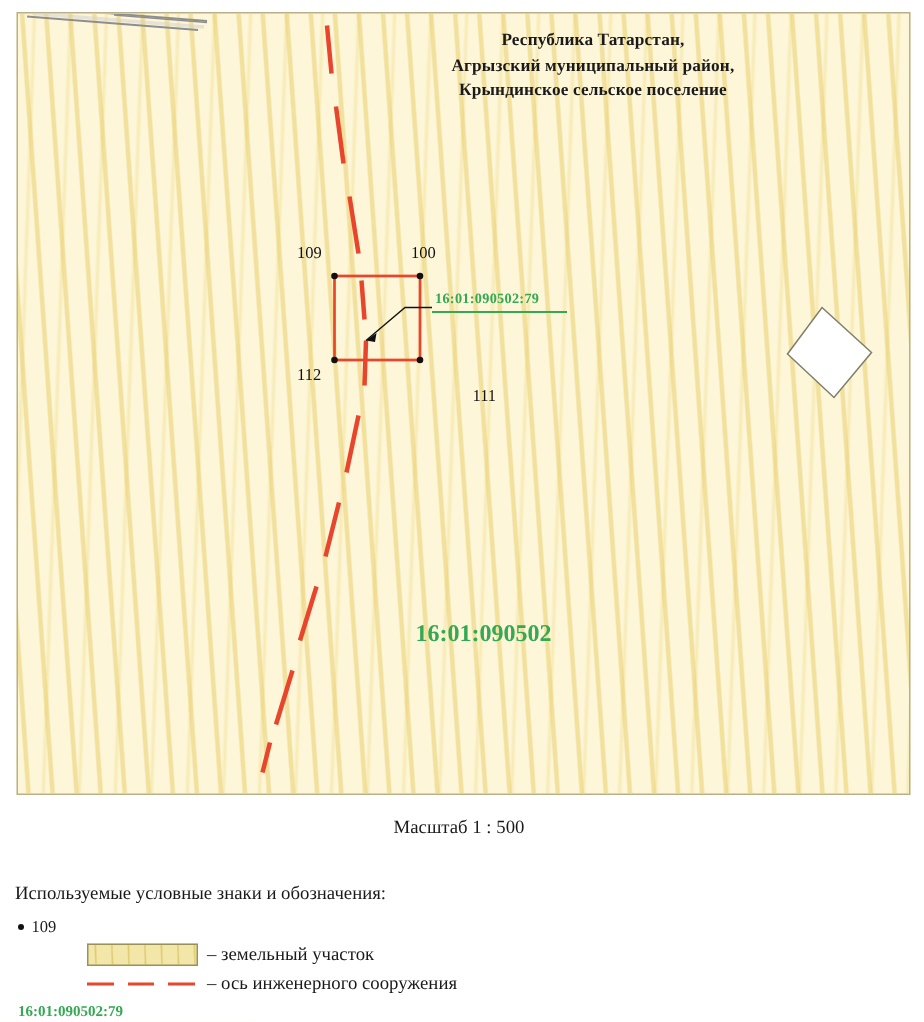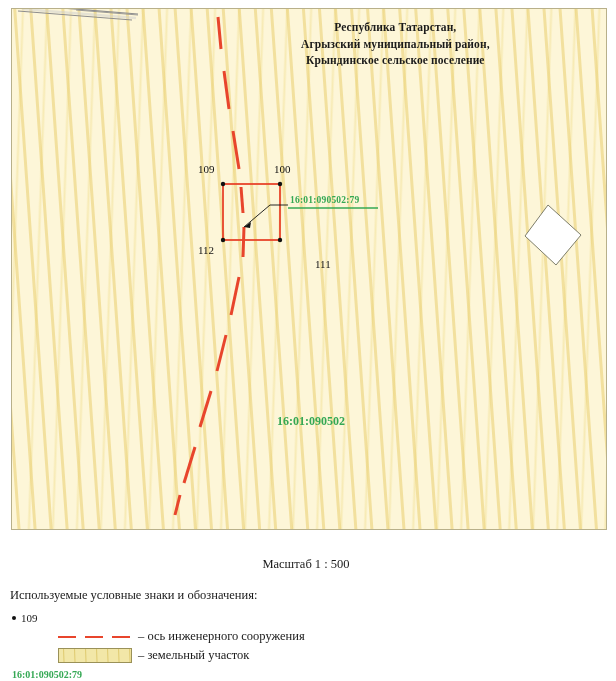--- a/index.html
+++ b/index.html
@@ -93,33 +93,32 @@
   }
   #cad-sub {
     left: 278px;
     top: 186px;
     font-size: 9.5px;
     letter-spacing: 0.2px;
   }
   #cad-main {
     left: 265px;
     top: 405px;
-    font-size: 12px;
+    font-size: 16px;
   }
 
   
   #scale-caption {
     position: absolute;
     left: 0;
     top: 544px;
     width: 612px;
     text-align: center;
     font-size: 12.5px;
     font-family: "Liberation Serif", serif;
-    margin-top: 13px;
   }
 
   
   #legend {
     position: absolute;
     left: 10px;
     top: 588px;
     width: 600px;
   }
   #legend-title {
@@ -275,30 +274,30 @@
       <span class="sym-point">
         <span class="dot"></span>
           <span class="num">109</span>
       </span>
     </div>
   </div>
 
 
   <div class="legend-row">
     <div class="legend-symbol">
+      <span class="sym-swatch"></span>
+    </div>
+    <div class="legend-text">– земельный участок</div>
+  </div>
+
+  <div class="legend-row">
+    <div class="legend-symbol">
       <span class="sym-line-dashed"></span>
     </div>
     <div class="legend-text">– ось инженерного сооружения</div>
-  </div>
-
-  <div class="legend-row">
-    <div class="legend-symbol">
-      <span class="sym-swatch"></span>
-    </div>
-    <div class="legend-text">– земельный участок</div>
   </div>
 
   <div class="legend-row">
     <div class="legend-symbol">
       <span class="sym-cad">16:01:090502:79</span>
     </div>
   </div>
 </div>
 
 </body></html>

